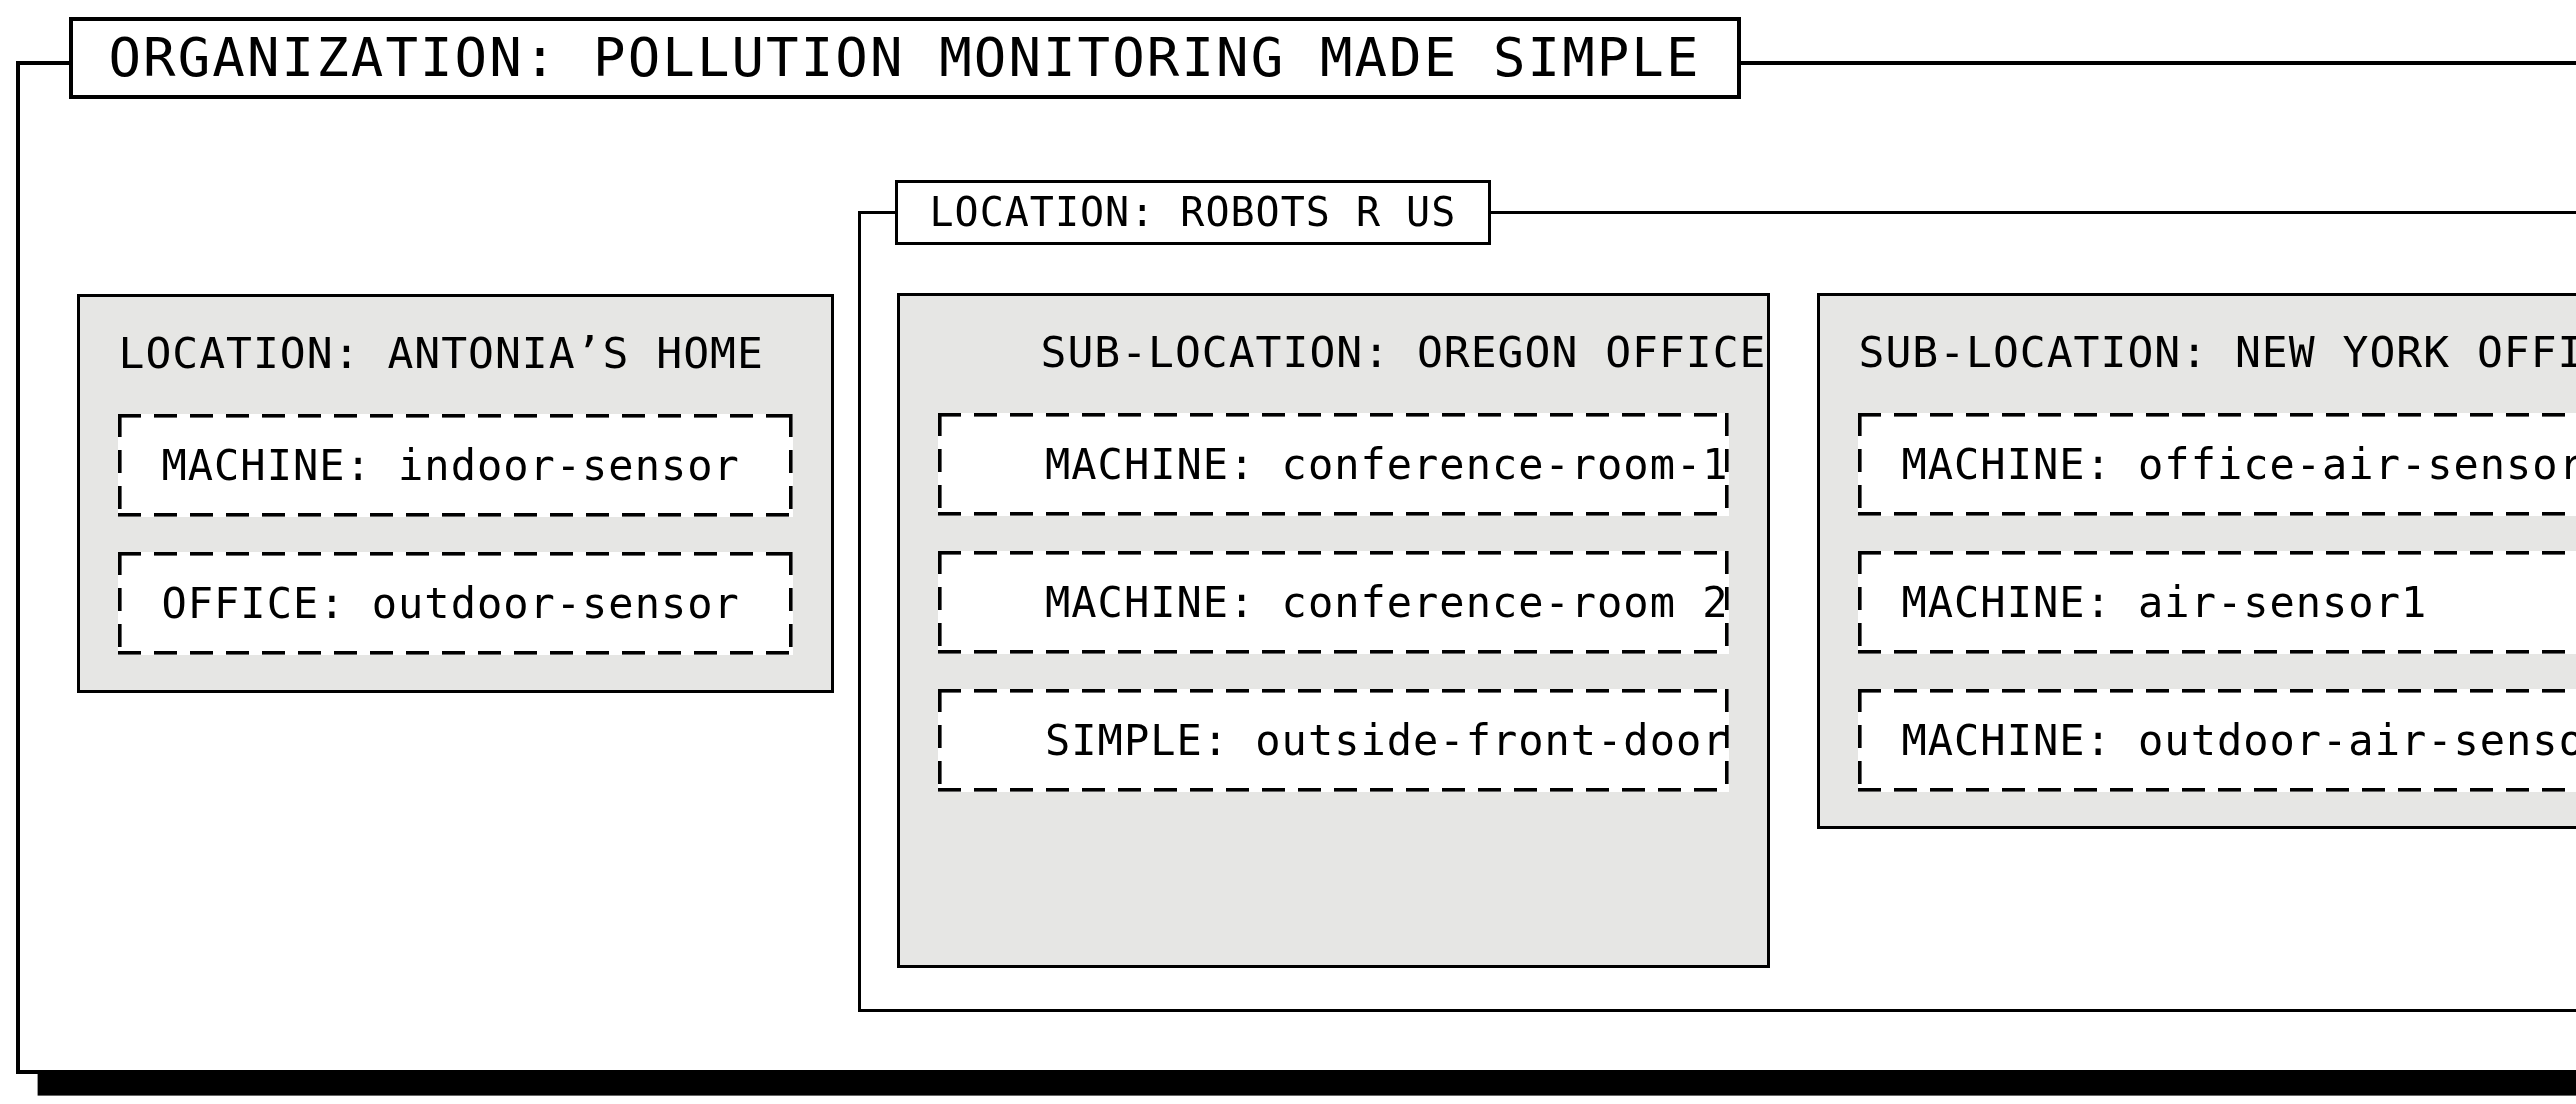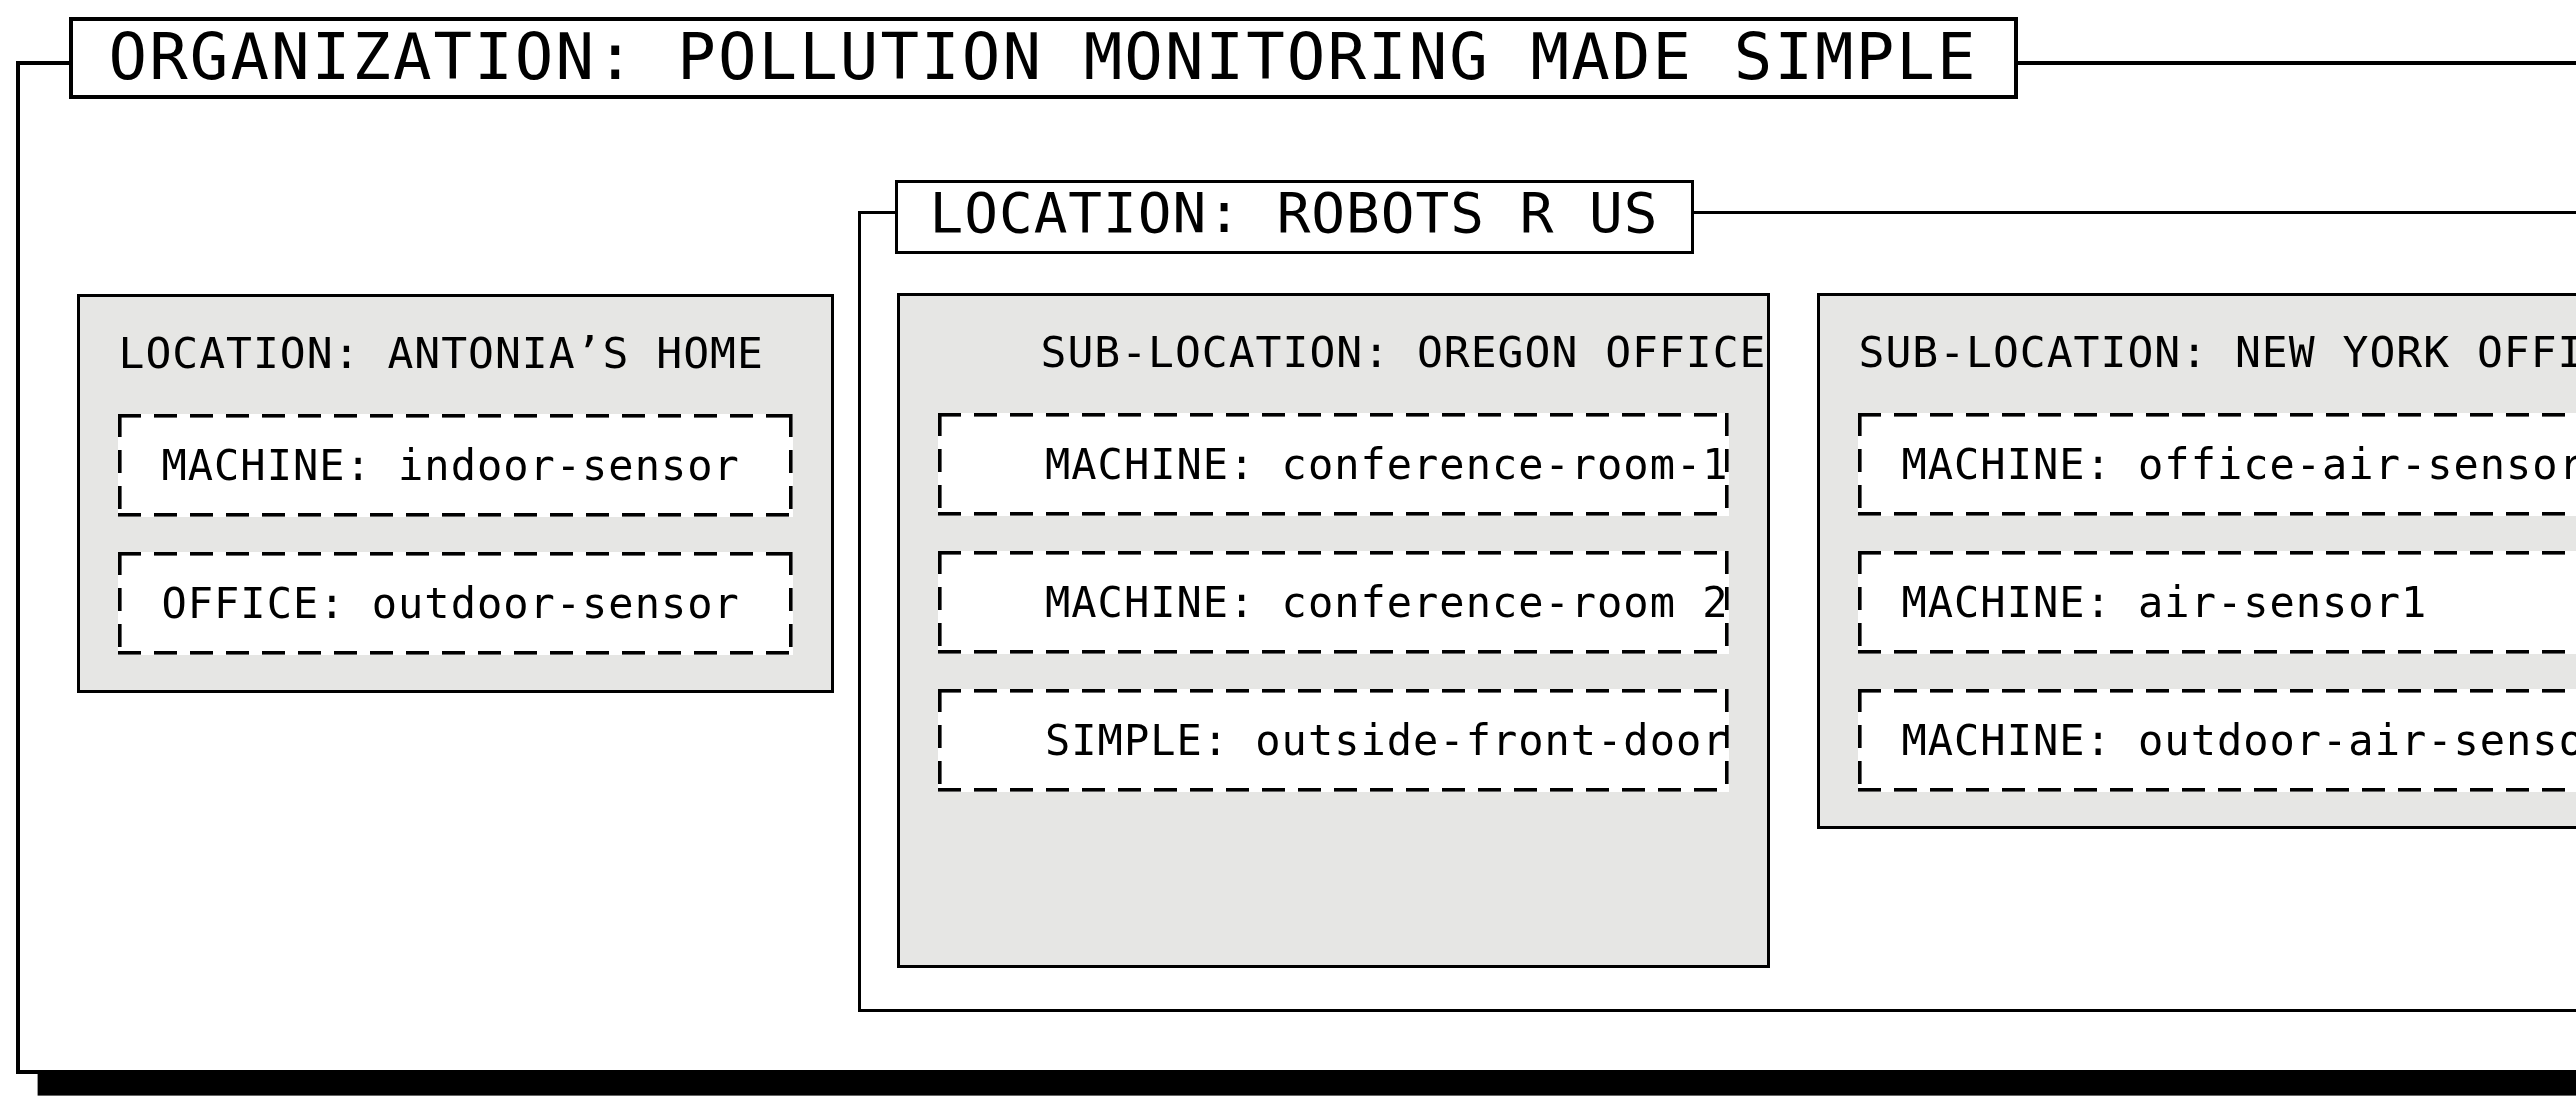--- a/index.html
+++ b/index.html
@@ -35,45 +35,45 @@
   }
   .org-title-box {
     position: absolute;
     left: 49px;
     top: -48px;
     height: 82px;
     line-height: 73px;
     background: var(--c-bg);
     border: 4.6px solid var(--c-border);
     padding: 0 36px;
-    font-size: 64px;
+    font-size: 54px;
     letter-spacing: 2.1px;
     white-space: nowrap;
     width: max-content;
   }
   
   .location-container {
     position: absolute;
     left: 838px;
     top: 146px;
     width: 1906px;
     height: 801px;
     background: var(--c-bg);
     border: 3.1px solid var(--c-border);
   }
   .location-container-label {
     position: absolute;
     left: 34px;
     top: -34px;
-    height: 74px;
+    height: 65px;
     line-height: 59px;
     background: var(--c-bg);
     border: 3.1px solid var(--c-border);
     padding: 0 32px;
-    font-size: 56px;
+    font-size: 40px;
     letter-spacing: 1px;
     white-space: nowrap;
     width: max-content;
   }
   
   .loc-box {
     position: absolute;
     background: var(--c-box-fill);
     border: 3.1px solid var(--c-border);
   }

